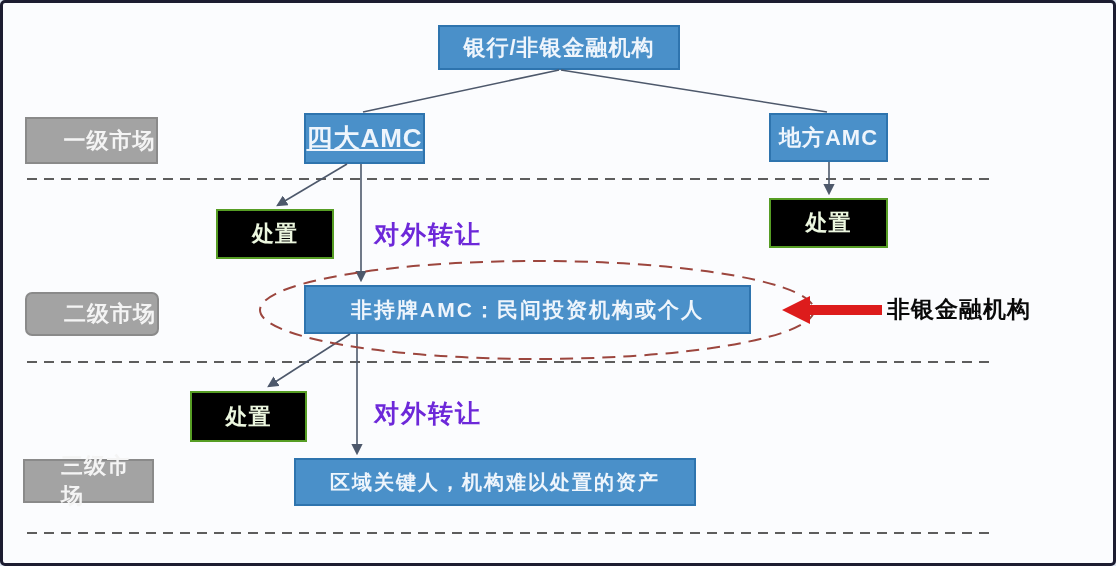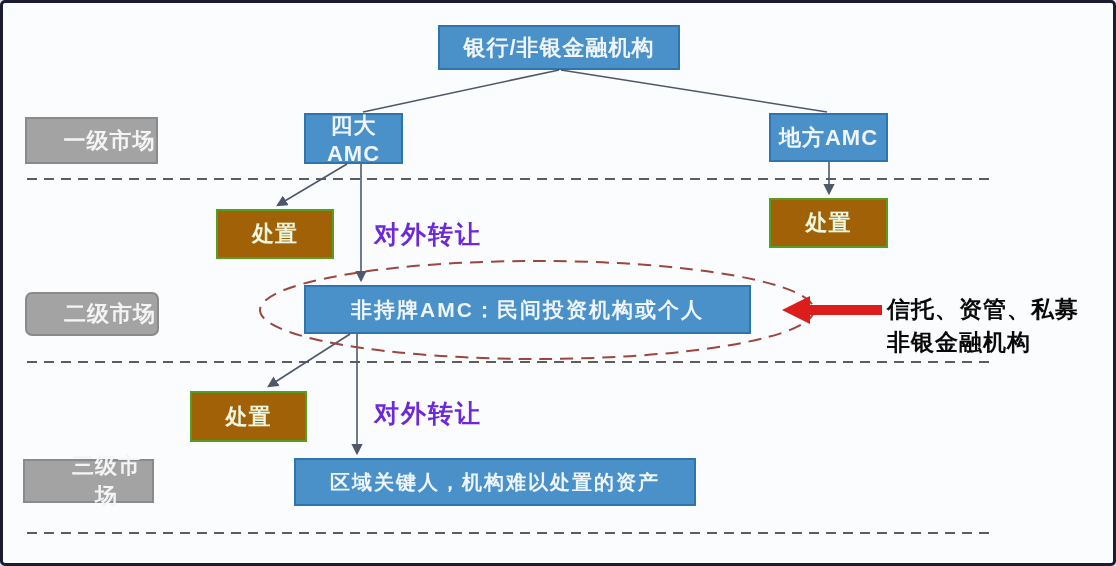--- a/index.html
+++ b/index.html
@@ -3,24 +3,24 @@
 <meta charset="utf-8">
 <style>
   html,body{margin:0;padding:0;background:#dfe7f2;font-family:"Liberation Sans","DejaVu Sans",sans-serif;}
   #canvas{
     position:relative;width:1110px;height:560px;margin:0 auto;
     background:#fbfcfe;border:3px solid #1c1c30;border-radius:5px;
     overflow:hidden;box-sizing:content-box;
   }
   .box{
     position:absolute;display:flex;align-items:center;justify-content:center;
-    font-weight:bold;text-align:center;box-sizing:border-box;letter-spacing:1px;
+    font-weight:bold;box-sizing:border-box;letter-spacing:1px;
   }
   .blue{background:#4a90c9;border:2px solid #2e74ae;color:#eef5fc;}
-  .green{background:#a16207;border:2px solid #569d24;color:#ecf7df;}
+  .green{background:#000000;border:2px solid #569d24;color:#ecf7df;}
   .gray{background:#a3a3a3;border:2px solid #8a8a8a;color:#f4f4f4;padding-left:36px;}
   .tier-line{
     position:absolute;height:2px;left:24px;width:962px;
     background:repeating-linear-gradient(90deg,#5d5d5d 0 10px,transparent 10px 17px);
   }
   .edge-label{
     position:absolute;color:#6d28d9;font-weight:bold;font-size:25px;letter-spacing:2px;
   }
   .annotation{
     position:absolute;left:884px;top:290px;width:220px;
@@ -44,21 +44,21 @@
     <span>二级市场</span>
   </div>
   <div class="box gray" style="left:20px;top:456px;width:131px;height:44px;font-size:22px;">
     <span>三级市场</span>
   </div>
 
   <div class="box blue" style="left:435px;top:22px;width:242px;height:45px;font-size:22px;">
     <span>银行/非银金融机构</span>
   </div>
 
-  <div class="box blue" style="left:301px;top:110px;width:99px;height:51px;font-size:22px;">
+  <div class="box blue" style="left:301px;top:110px;width:121px;height:51px;font-size:26px;text-decoration:underline;">
     <span>四大AMC</span>
   </div>
 
   <div class="box blue" style="left:766px;top:110px;width:119px;height:49px;font-size:22px;">
     <span>地方AMC</span>
   </div>
 
   <div class="box green" style="left:213px;top:206px;width:118px;height:50px;font-size:22px;">
     <span>处置</span>
   </div>
@@ -76,21 +76,20 @@
   </div>
 
   <div class="box blue" style="left:291px;top:455px;width:402px;height:48px;font-size:20px;letter-spacing:2px;">
     <span>区域关键人，机构难以处置的资产</span>
   </div>
 
   <div class="edge-label" style="left:371px;top:215px;">对外转让</div>
   <div class="edge-label" style="left:371px;top:394px;">对外转让</div>
 
   <div class="annotation">
-    <div>信托、资管、私募</div>
     <div>非银金融机构</div>
   </div>
 
   <svg id="overlay" width="1110" height="560" viewBox="0 0 1110 560">
     <defs>
       <marker id="ah" viewBox="0 0 10 10" refX="8" refY="5" markerWidth="7" markerHeight="7" orient="auto-start-reverse">
         <path d="M0,0 L10,5 L0,10 z" fill="#4d586b"></path>
       </marker>
     </defs>
 

